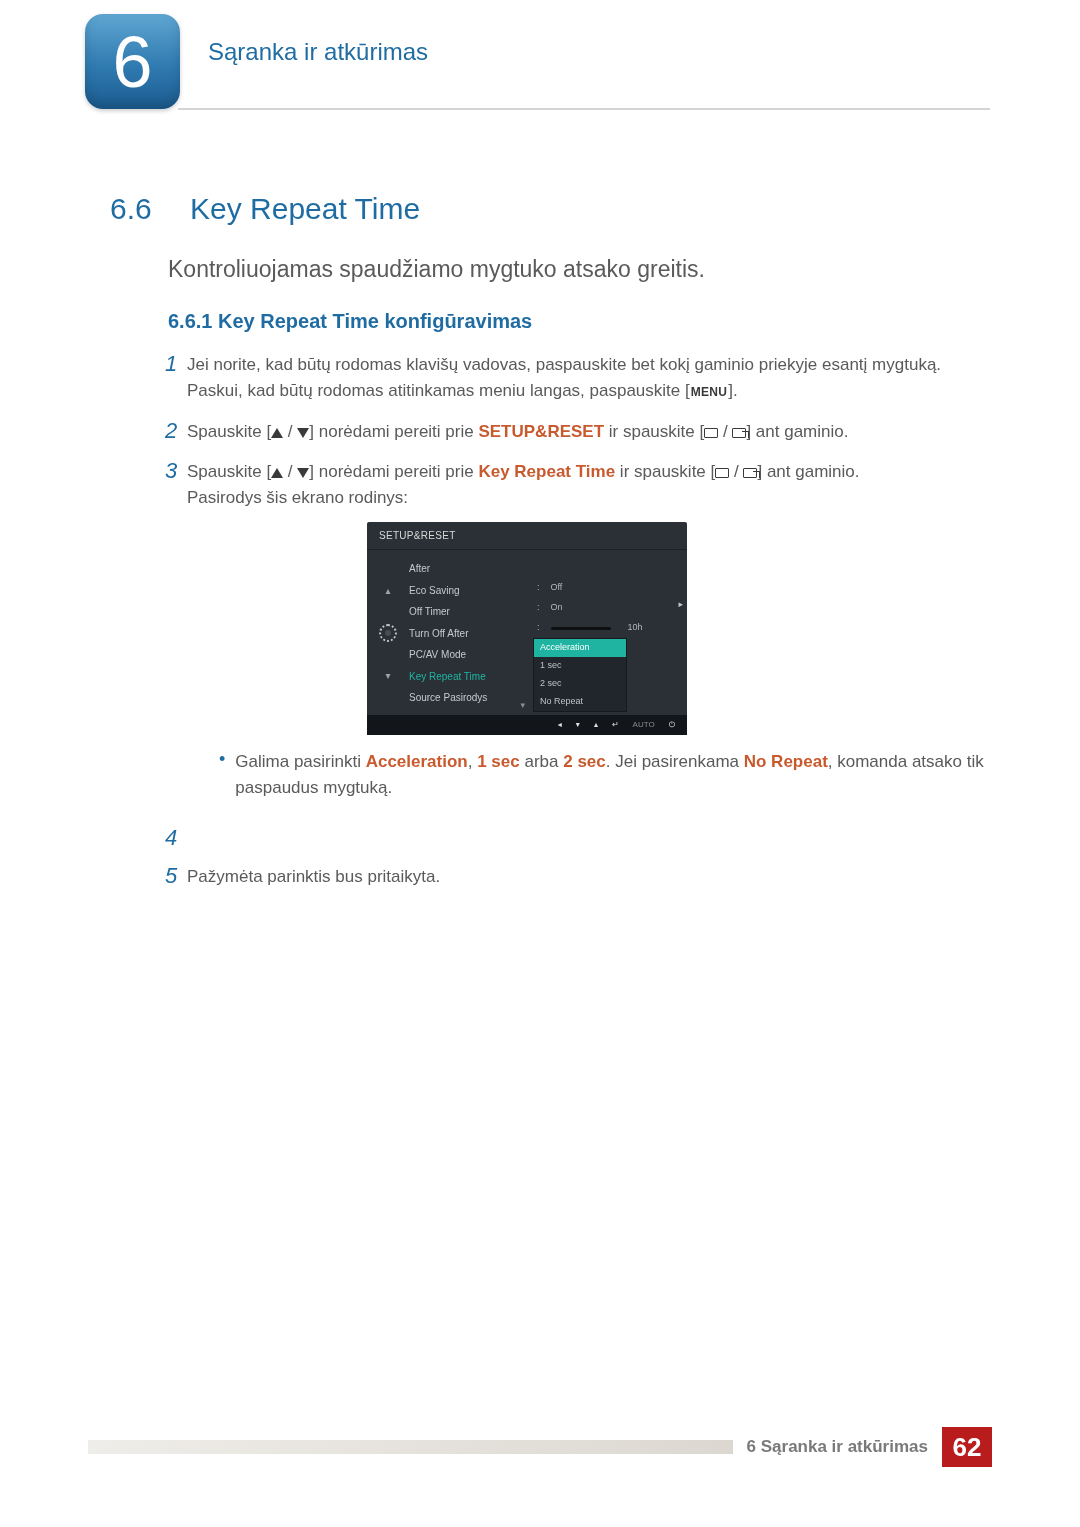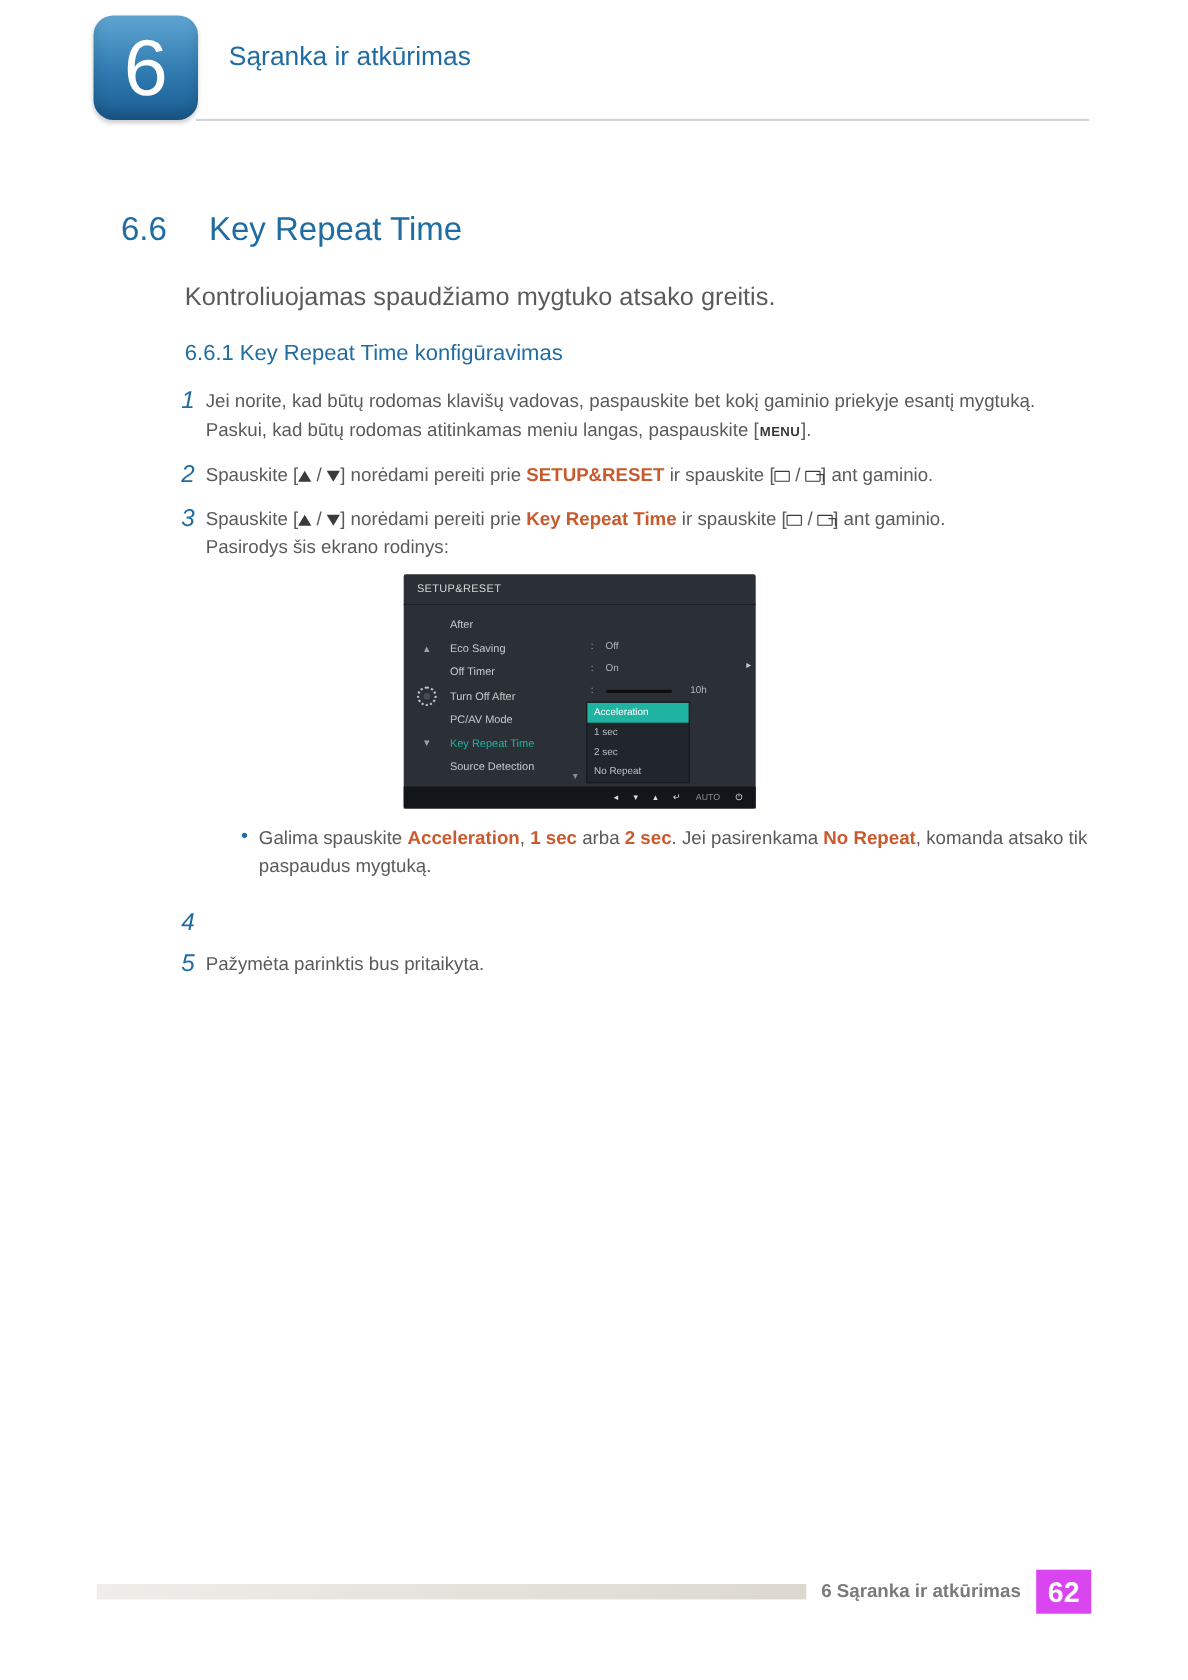--- a/index.html
+++ b/index.html
@@ -78,21 +78,21 @@
     font-size: 23px;
     color: #5a5a5a;
   }
 
   .subsec {
     position: absolute;
     top: 310px;
     left: 168px;
     font-size: 20px;
     color: #1f6ca3;
-    font-weight: 400;
+    font-weight: 700;
   }
 
   
   .steps {
     position: absolute;
     top: 352px;
     left: 155px;
     right: 90px;
   }
   .step {
@@ -258,21 +258,21 @@
   }
   .footer .label {
     font-size: 17px;
     font-weight: 700;
     color: #7a7a7a;
     margin: 0 14px 0 14px;
   }
   .footer .pagenum {
     width: 50px;
     height: 40px;
-    background: #d946ef;
+    background: #b91c1c;
     color: #fff;
     font-size: 26px;
     font-weight: 700;
     display:flex;
     align-items:center;
     justify-content:center;
   }
 </style>
 </head>
 <body>
@@ -324,21 +324,21 @@
               <div class="gear"></div>
               <span>▾</span>
             </div>
             <div class="osd-menu">
               <div class="osd-row">After</div>
               <div class="osd-row">Eco Saving</div>
               <div class="osd-row">Off Timer</div>
               <div class="osd-row">Turn Off After</div>
               <div class="osd-row">PC/AV Mode</div>
               <div class="osd-row active">Key Repeat Time</div>
-              <div class="osd-row">Source Detection</div>
+              <div class="osd-row">Source Pasirodys</div>
             </div>
             <div class="osd-vals">
               <div class="osd-val">&nbsp;</div>
               <div class="osd-val">: &nbsp;<span>Off</span></div>
               <div class="osd-val">: &nbsp;<span>On</span></div>
               <div class="osd-val">: &nbsp;<span class="osd-slider"><span class="fill"></span></span>&nbsp;&nbsp;<span>10h</span></div>
               <div class="osd-val">&nbsp;</div>
               <div class="osd-popup">
                 <div class="sel">Acceleration</div>
                 <div>1 sec</div>
@@ -355,21 +355,21 @@
             <span class="fi">▴</span>
             <span class="fi">↵</span>
             <span>AUTO</span>
             <span class="fi">⏻</span>
           </div>
         </div>
 
         <div class="bullet-row">
           <div class="dot">•</div>
           <div>
-            <span>Galima spauskite </span><span class="hl-orange">Acceleration</span><span>, </span><span class="hl-orange">1 sec</span><span> arba </span><span class="hl-orange">2 sec</span><span>. Jei pasirenkama </span><span class="hl-orange">No Repeat</span><span>, komanda atsako tik paspaudus mygtuką.</span>
+            <span>Galima pasirinkti </span><span class="hl-orange">Acceleration</span><span>, </span><span class="hl-orange">1 sec</span><span> arba </span><span class="hl-orange">2 sec</span><span>. Jei pasirenkama </span><span class="hl-orange">No Repeat</span><span>, komanda atsako tik paspaudus mygtuką.</span>
           </div>
         </div>
       </div>
     </div>
 
     <div class="step">
       <div class="num">4</div>
     </div>
 
     <div class="step">

